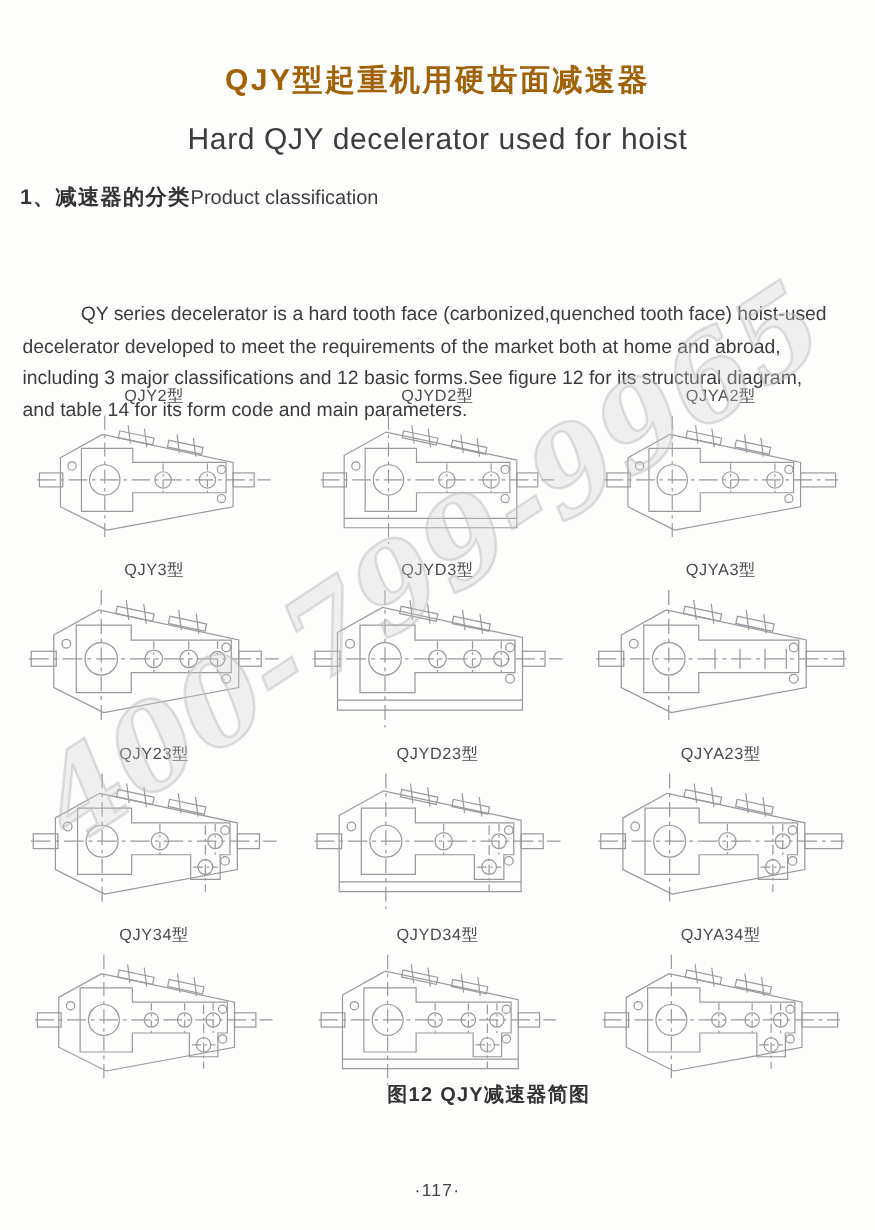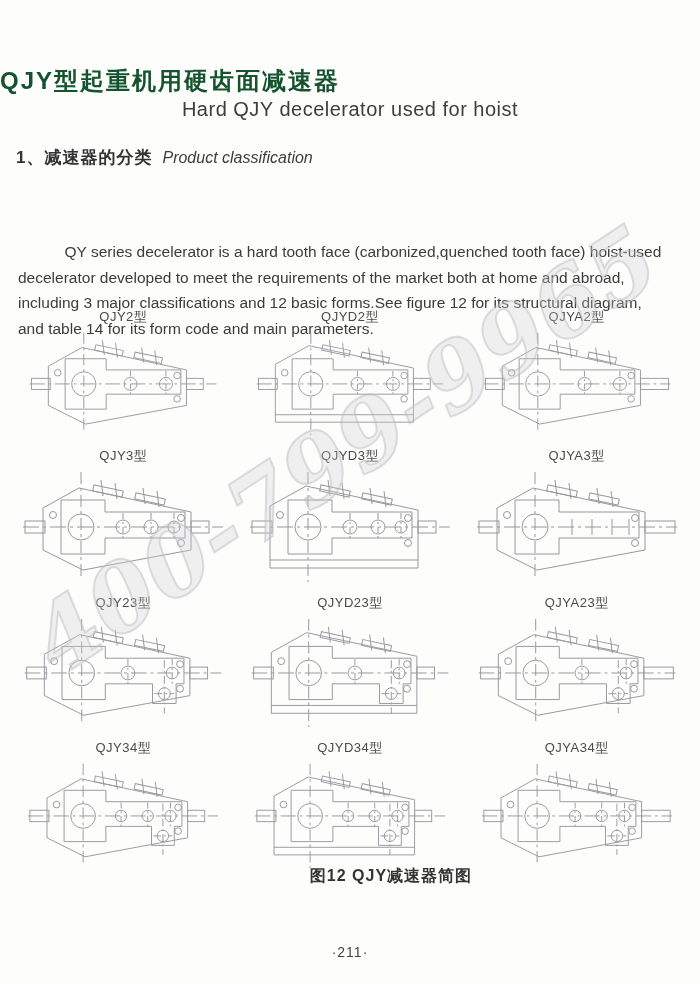--- a/index.html
+++ b/index.html
@@ -7,35 +7,35 @@
     width:700px;height:984px;
     background:#fdfdfc;
     font-family:"Liberation Sans","DejaVu Sans",sans-serif;
     color:#3a3a3a;
     position:relative;
     overflow:hidden;
   }
   .page{position:absolute;inset:0;z-index:1;}
 
   .title-zh{
-    position:absolute;top:65px;left:0;width:100%;
-    text-align:left;font-size:24px;font-weight:bold;
-    letter-spacing:2px;color:#14532d;
+    position:absolute;top:48px;left:0;width:100%;
+    text-align:center;font-size:24px;font-weight:bold;
+    letter-spacing:2px;color:#a16207;
   }
   .title-en{
     position:absolute;top:98px;left:0;width:100%;
-    text-align:center;font-size:20px;font-weight:normal;
+    text-align:center;font-size:24px;font-weight:normal;
     color:#3d3d3d;letter-spacing:0.5px;
   }
   .section-line{
     position:absolute;top:146px;left:16px;right:16px;
     font-size:17px;color:#333;
   }
   .section-zh{font-weight:bold;letter-spacing:1px;}
-  .section-en{font-size:16px;margin-left:10px;color:#3d3d3d;font-weight:normal;font-style:italic;}
+  .section-en{font-size:16px;color:#3d3d3d;font-weight:normal;}
   .para-zh{
     position:absolute;top:172px;left:16px;width:668px;
     font-size:16px;line-height:28px;text-indent:2em;
     text-align:justify;color:#333;letter-spacing:0.5px;
   }
   .para-en{
     position:absolute;top:239px;left:18px;width:648px;
     font-size:15.5px;line-height:25.5px;text-indent:3em;
     color:#3c3c3c;
   }
@@ -419,16 +419,16 @@
           <line x1="142" y1="48" x2="142" y2="102" stroke-dasharray="8 3 2 3" fill="none" stroke="#98989e" stroke-width="1"></line>
           <line x1="132" y1="82" x2="152" y2="82" stroke-dasharray="8 3 2 3" fill="none" stroke="#98989e" stroke-width="1"></line>
           <circle cx="30" cy="49" r="3.5" fill="none" stroke="#98989e" stroke-width="1"></circle>
           <circle cx="158" cy="52" r="3.5" fill="none" stroke="#98989e" stroke-width="1"></circle>
           <circle cx="158" cy="77" r="3.5" fill="none" stroke="#98989e" stroke-width="1"></circle>
         </svg>
     </div>
   </div>
 
   <div class="caption-zh">图12 QJY减速器简图</div>
-  <div class="page-number">·211·</div>
+  <div class="page-number">·117·</div>
 </div>
 
 <div class="watermark">400-799-9965</div>
 
 </body></html>

